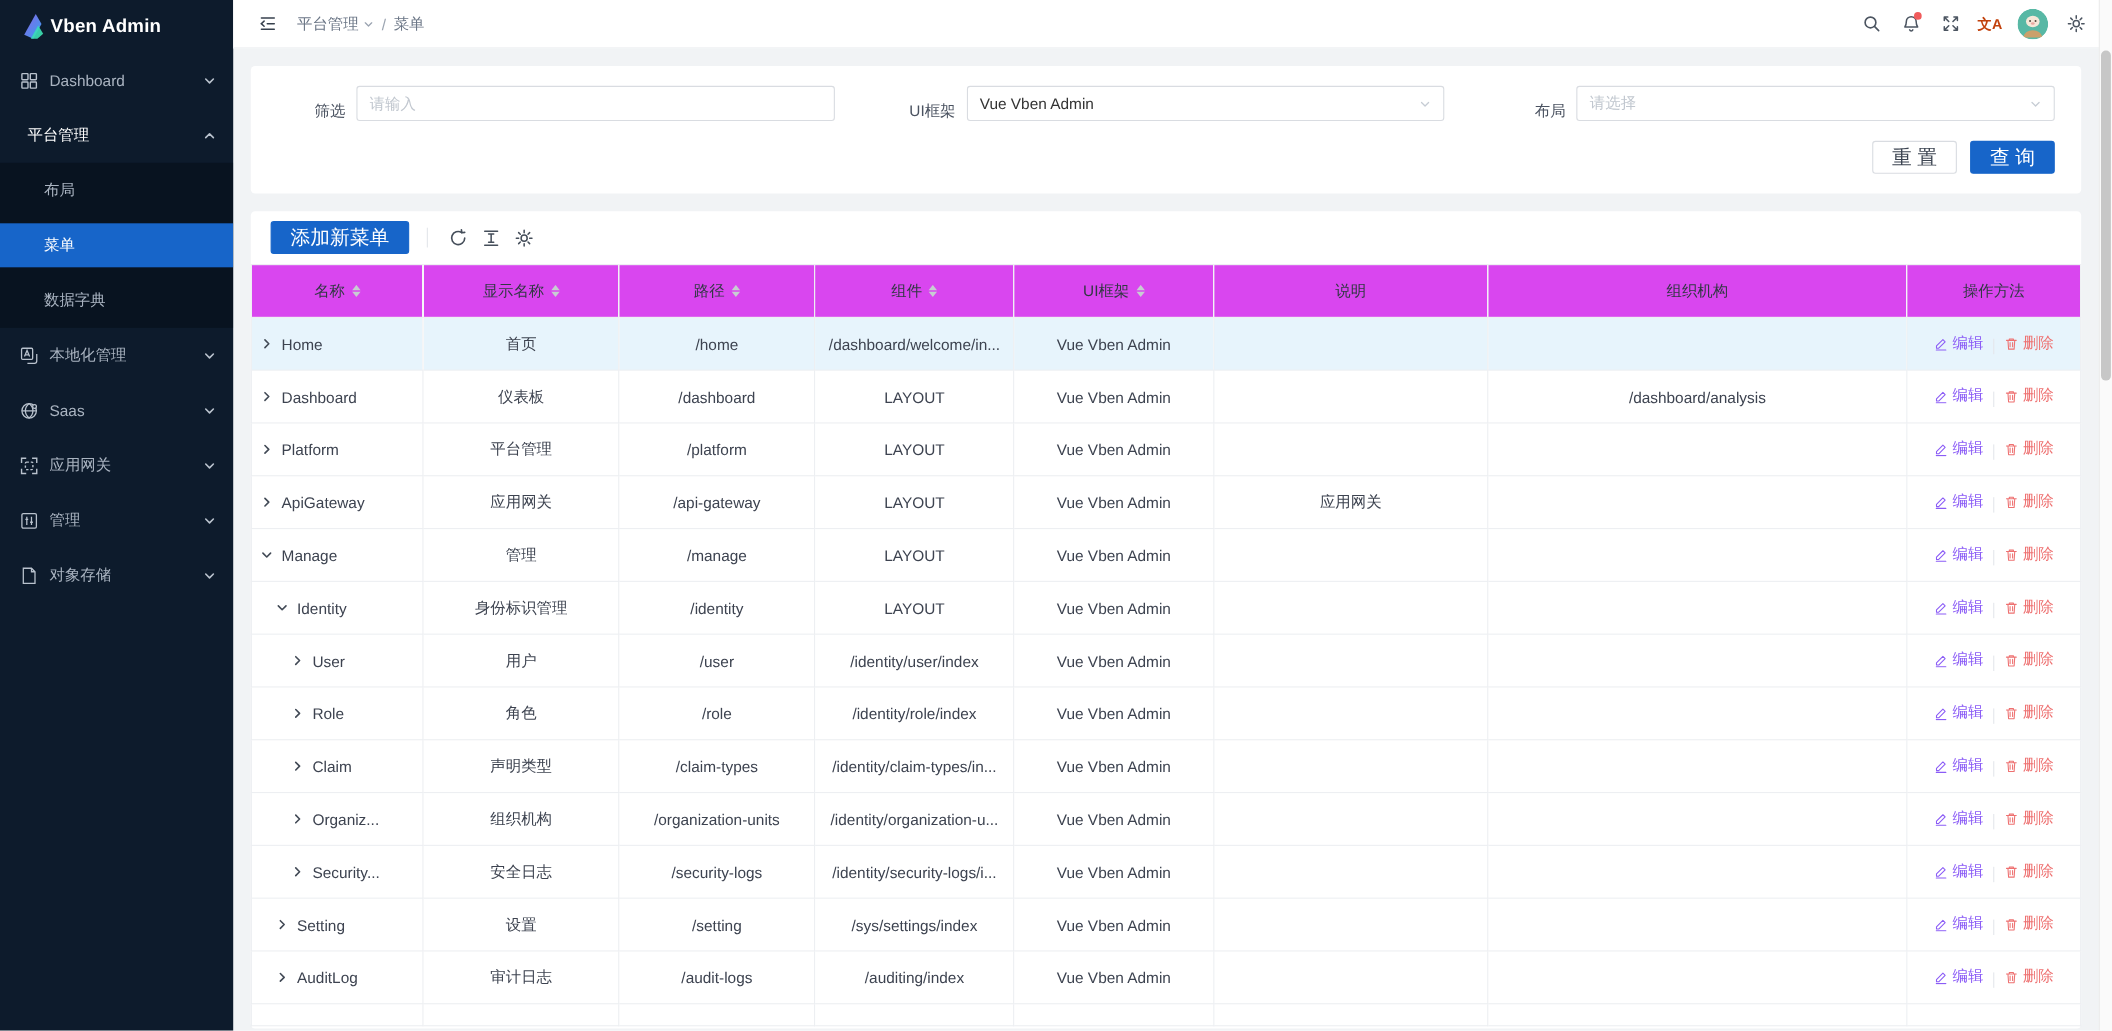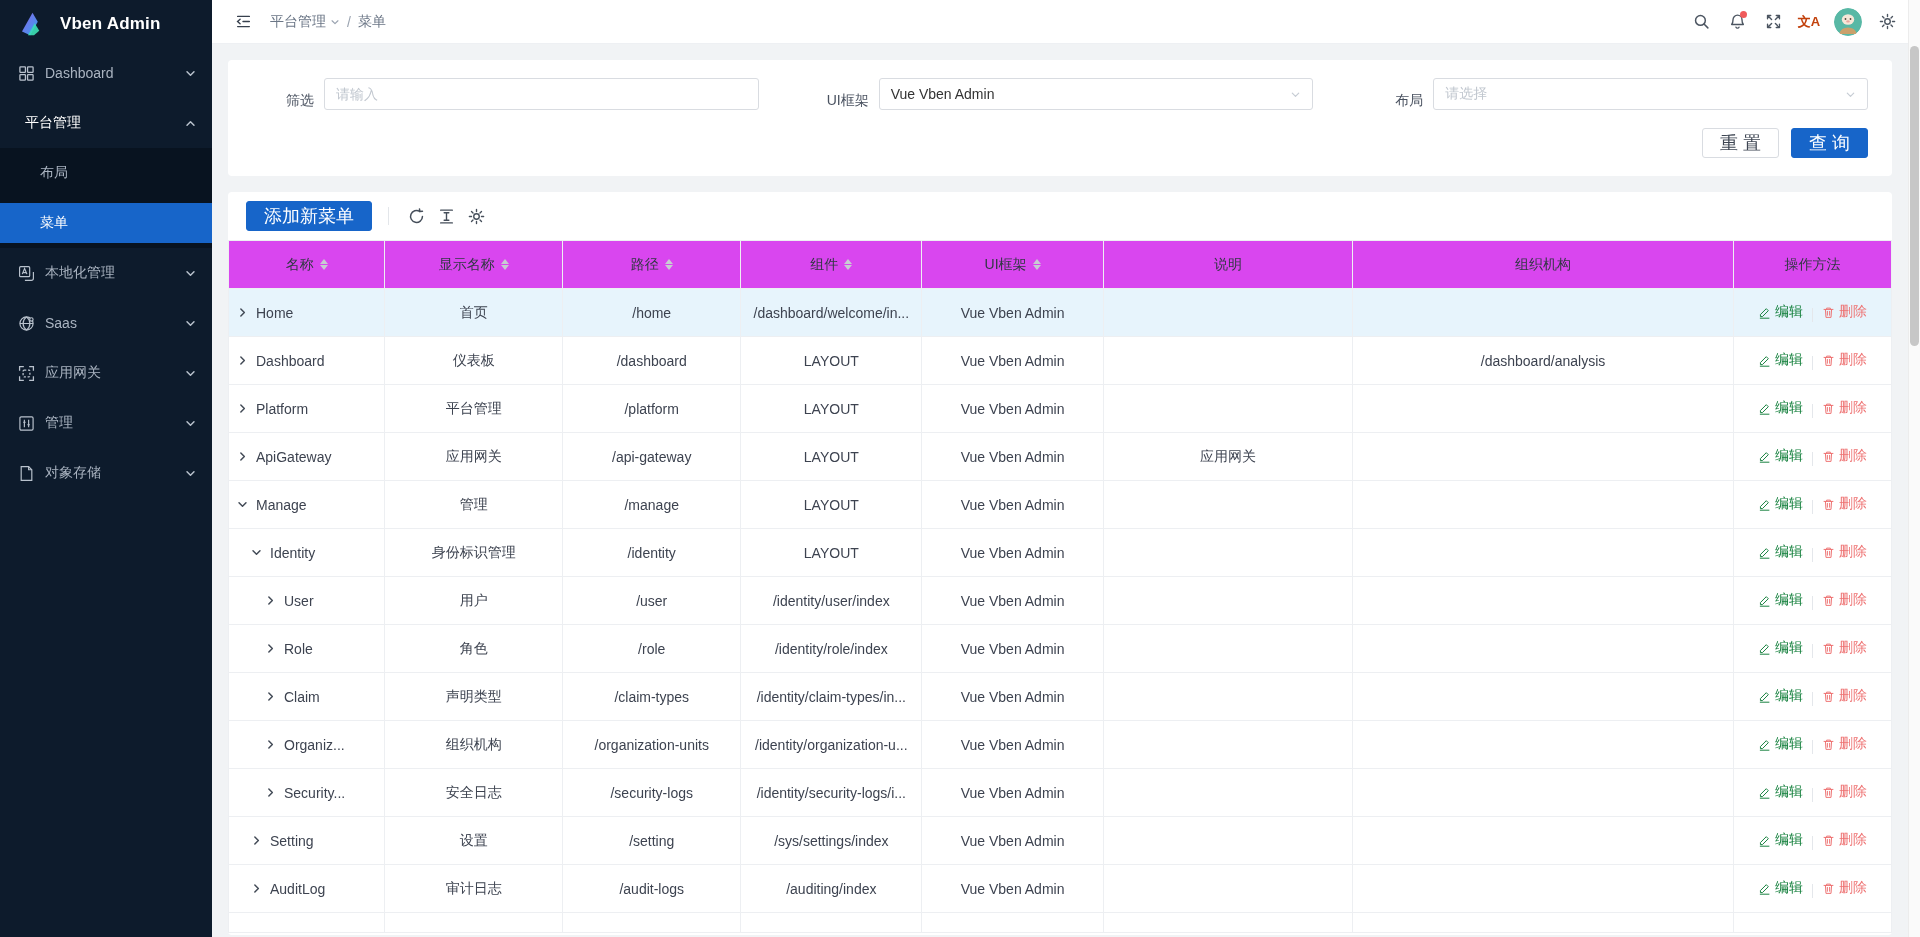--- a/index.html
+++ b/index.html
@@ -2,21 +2,21 @@
 <html><head>
 <meta charset="utf-8">
 <style>
   * { margin:0; padding:0; box-sizing:border-box; }
   html,body { width:1920px; height:937px; overflow:hidden; }
   body { font-family:"Liberation Sans","DejaVu Sans",sans-serif; font-size:14px; color:#333; background:#f1f3f5; }
   .page { display:flex; width:100%; height:100%; }
 
   
   .sidebar { width:212px; flex-shrink:0; background:#0d1b2c; color:#aab4c1; overflow:hidden; }
-  .logo { height:48px; display:flex; align-items:center; padding-left:16px; gap:14px; cursor:pointer; }
+  .logo { height:48px; display:flex; align-items:center; padding-left:16px; gap:0; cursor:pointer; }
   .logo-text { color:#fff; font-size:17px; font-weight:bold; letter-spacing:.2px; white-space:nowrap; }
   .side-nav { display:flex; flex-direction:column; }
   .side-item { height:40px; margin:5px 0; display:flex; align-items:center; padding:0 16px 0 18px; gap:10px; cursor:pointer; white-space:nowrap; }
   .side-item .lbl { flex:1; }
   .side-item .svg-i { display:flex; color:#b9c2cd; }
   .side-chev { color:#8e99a6; display:flex; }
   .side-section { padding-left:25px; color:#fff; }
   .submenu { display:flex; flex-direction:column; background:#081320; }
   .side-sub { height:40px; margin:5px 0; display:flex; align-items:center; padding-left:40px; cursor:pointer; white-space:nowrap; }
   .side-sub.active { background:#1765c9; color:#fff; }
@@ -62,21 +62,21 @@
   table { width:100%; border-collapse:collapse; table-layout:fixed; }
   th,td { border:1px solid #edeff2; height:48px; padding:0 8px; text-align:center; font-size:14px; color:#3d4350; white-space:nowrap; overflow:hidden; }
   thead th { background:#d946ef; color:#313843; font-weight:500; }
   .th-inner { display:inline-flex; align-items:center; gap:6px; }
   .sort { display:inline-flex; flex-direction:column; gap:1px; color:#c8ccd2; }
   tr.selected td { background:#e7f4fc; }
   td.cell-name { text-align:left; }
   .name-wrap { display:flex; align-items:center; gap:8px; }
   .row-chevron { color:#424a56; display:flex; cursor:pointer; flex-shrink:0; }
   .op-link { display:inline-flex; align-items:center; gap:4px; cursor:pointer; }
-  .op-edit { color:#15803d; }
+  .op-edit { color:#8b5cf6; }
   .op-del { color:#ee7171; }
   .op-sep { display:inline-block; width:1px; height:14px; background:#e4e7eb; margin:0 9px; vertical-align:middle; }
   tr.partial td { height:20px; }
 
   
   .v-scrollbar { position:absolute; top:0; right:0; bottom:0; width:12px; background:#fafafa; border-left:1px solid #ececec; }
   .v-thumb { position:absolute; top:46px; left:1px; right:1px; height:300px; background:#c7c7c7; border-radius:6px; }
   .svg-i { display:inline-flex; }
 </style>
 </head>
@@ -128,20 +128,23 @@
               <path d="M2.2 7.8 6 4l3.8 3.8"></path>
             </svg>
           </span>
         </div>
         <div class="submenu">
           <div class="side-sub">
             <span class="lbl">布局</span>
           </div>
           <div class="side-sub active">
             <span class="lbl">菜单</span>
+          </div>
+          <div class="side-sub">
+            <span class="lbl">数据字典</span>
           </div>
         </div>
         <div class="side-item">
           <span class="svg-i">
             <svg viewBox="0 0 16 16" width="17" height="17" fill="none" stroke="currentColor" stroke-width="1.1">
               <rect x="1.5" y="1.5" width="9.5" height="9.5" rx="1"></rect>
               <path d="M4 8.6 6.2 3.4 8.4 8.6M4.8 7.2h2.8"></path>
               <path d="M14.5 6.5v6a2 2 0 0 1-2 2h-6"></path>
             </svg>
           </span>

